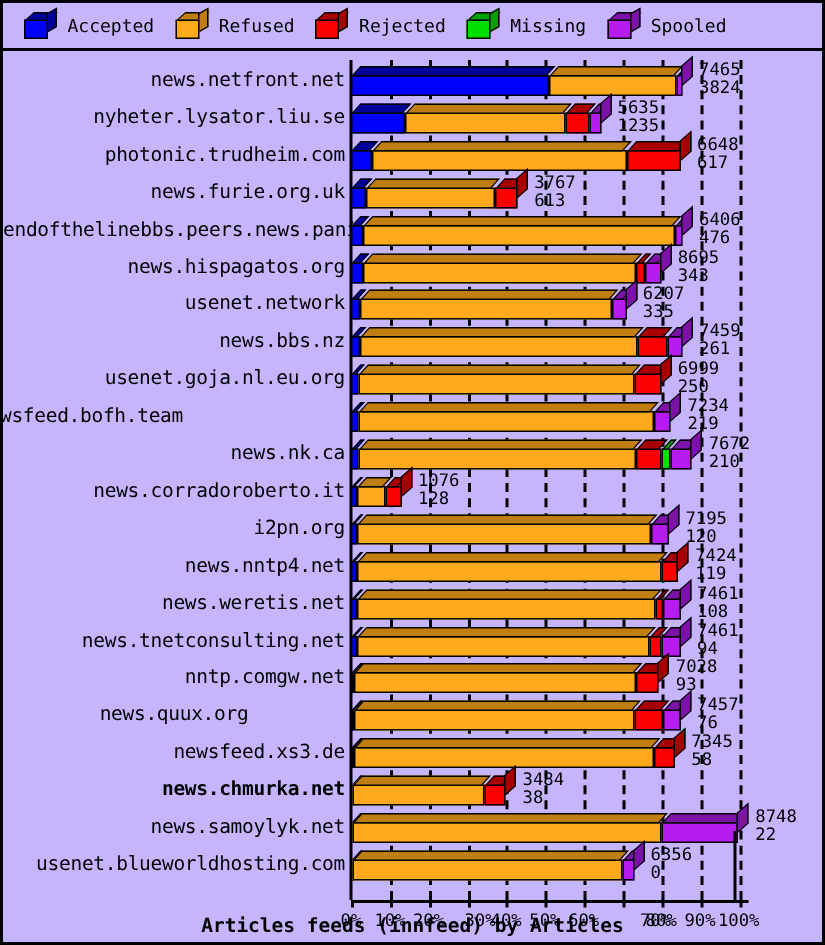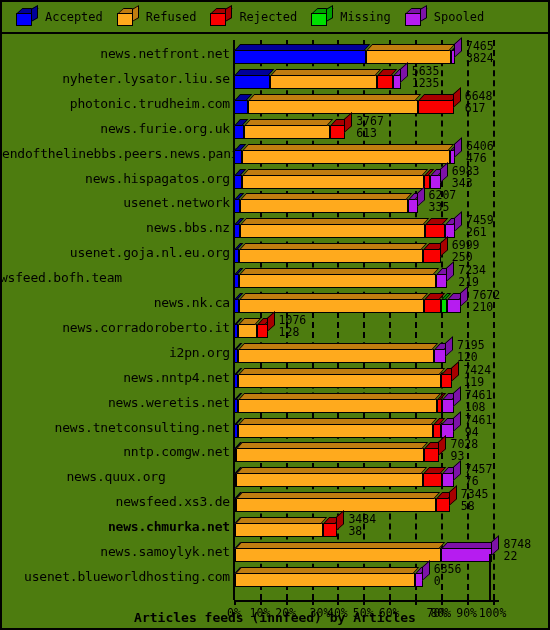--- a/index.html
+++ b/index.html
@@ -1,18 +1,18 @@
 <!DOCTYPE html>
 <html><head>
 <meta charset="utf-8">
 <style>
   html,body{margin:0;padding:0;background:#ffffff;}
   body{font-family:"DejaVu Sans Mono","Liberation Mono",monospace;}
   #frame{position:relative;width:550px;height:630px;box-sizing:border-box;
-         border:2px solid #000;background:#4d7c0f;overflow:hidden;}
+         border:2px solid #000;background:#c4b5fd;overflow:hidden;}
 
   
   #legend{position:absolute;left:0;top:0;width:546px;height:32px;
           border-bottom:2px solid #000;box-sizing:border-box;
           display:flex;align-items:center;}
   .leg-item{display:flex;align-items:center;margin-left:14px;}
   .leg-cube{position:relative;width:22px;height:17px;margin-right:7px;flex:0 0 auto;}
   .leg-cube .face{position:absolute;left:0;top:4px;width:16px;height:13px;
                   border:1px solid #000;box-sizing:border-box;}
   .leg-cube .side{position:absolute;left:15px;top:0px;width:7px;height:13px;
@@ -213,21 +213,21 @@
               <span class="stop" style="background: rgb(192, 125, 16);"></span>
             </div>
             <div class="seg" style="left: 189.998px; width: 6.4625px; background: rgb(250, 0, 0);">
               <span class="stop" style="background: rgb(168, 0, 0);"></span>
             </div>
             <div class="seg" style="left: 196.46px; width: 10.34px; background: rgb(182, 28, 240);">
               <span class="stop" style="background: rgb(125, 18, 168);"></span>
               <span class="sside" style="background: rgb(125, 18, 168);"></span>
             </div>
           </div>
-          <div class="vallabel" style="left: 449.8px; top: -2px;"><span>6983</span><span class="v2">343</span></div>
+          <div class="vallabel" style="left: 449.8px; top: -2px;"><span>8695</span><span class="v2">343</span></div>
         </div>
         <div class="row" style="top: 157.4px; width: 546px;">
           <div class="ylabel" style="right: 318px;">usenet.network</div>
           <div class="bars">
             <div class="seg" style="left: 0px; width: 6.4625px; background: rgb(0, 0, 255);">
               <span class="stop" style="background: rgb(0, 0, 153);"></span>
             </div>
             <div class="seg" style="left: 6.4625px; width: 168.025px; background: rgb(255, 170, 29);">
               <span class="stop" style="background: rgb(192, 125, 16);"></span>
             </div>

